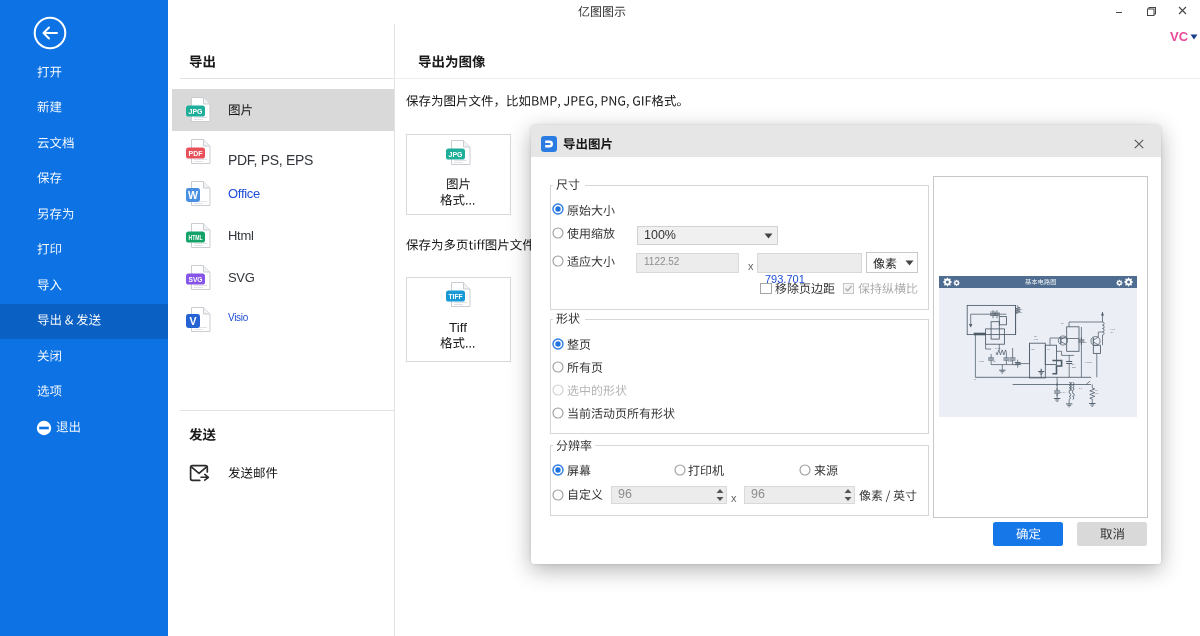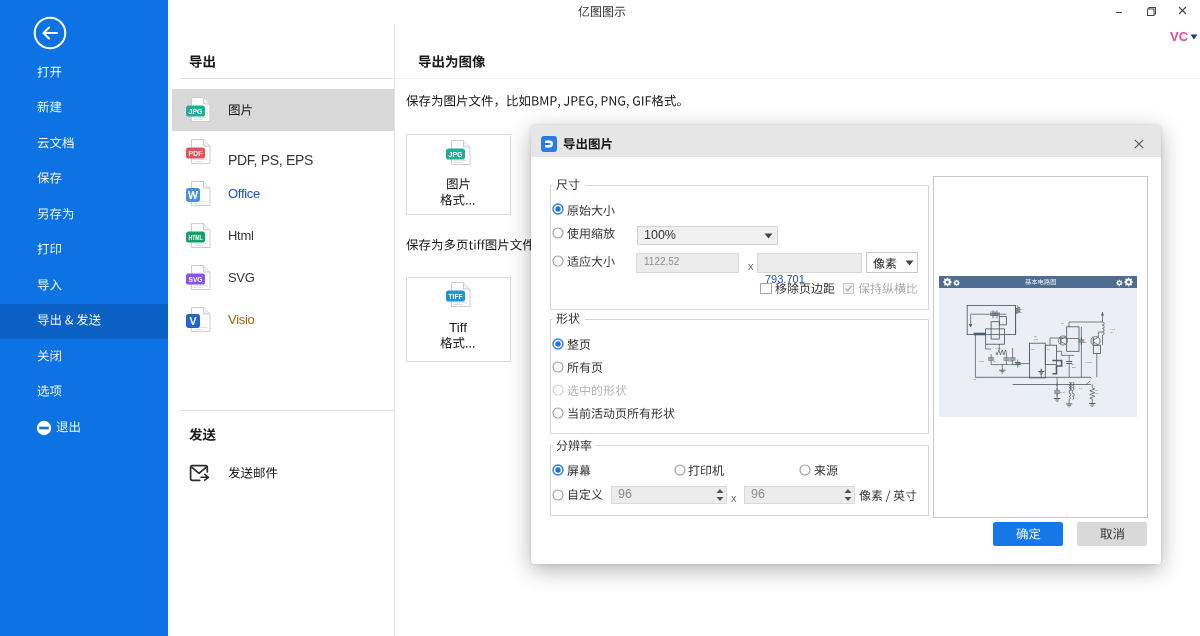--- a/index.html
+++ b/index.html
@@ -114,21 +114,21 @@
     <text x="10.5" y="18" font-family="Liberation Sans" font-size="7" font-weight="bold" fill="#fff" text-anchor="middle" textLength="14" lengthAdjust="spacingAndGlyphs">SVG</text>
   </svg>
 <div class="abs" style="left:228px;top:270.0px;width:140px;height:16px;font-size:13px;letter-spacing:-0.3px;color:#32363c;">SVG</div>
 <svg class="abs" style="left:185.0px;top:306.0px" width="27" height="28" viewBox="0 0 27 28">
     <path d="M6.5 1.5 H18.5 L25 8 V25.5 H6.5 Z" fill="#fff" stroke="#c9cdd2" stroke-width="1"></path>
     <path d="M18.5 1.5 V8 H25" fill="#f0f1f3" stroke="#c9cdd2" stroke-width="1"></path>
     <path d="M9 21.5 H22 M9 23.5 H18" stroke="#d8dbde" stroke-width="0.8"></path>
     <rect x="1" y="8" width="14" height="14" rx="2.4" fill="#2563d4"></rect>
     <text x="8" y="19" font-family="Liberation Sans" font-size="10.5" font-weight="bold" fill="#fff" text-anchor="middle">V</text>
   </svg>
-<div class="abs" style="left:228px;top:312.0px;width:140px;height:16px;font-size:13px;letter-spacing:-0.3px;color:#a16207;">Visio</div>
+<div class="abs" style="left:228px;top:312.0px;width:140px;height:16px;font-size:10px;letter-spacing:-0.3px;color:#1d4ed8;">Visio</div>
 <div class="abs" style="left:180px;top:410px;width:214px;height:1px;background:#e3e3e3;"></div>
 <svg style="position:absolute;left:189.0px;top:424.3px;overflow:visible;" width="27.0" height="20.0" viewBox="0 -15.66 27.0 19.98">
     <path d="M9.0 -10.7C9.5 -10.1 10.2 -9.2 10.6 -8.7L11.9 -9.6C11.5 -10.1 10.8 -10.9 10.3 -11.4ZM1.8 -6.8C1.9 -7.0 2.5 -7.1 3.2 -7.1H5.0C4.1 -4.5 2.7 -2.4 0.3 -1.1C0.6 -0.8 1.2 -0.2 1.4 0.2C3.1 -0.7 4.3 -1.9 5.3 -3.3C5.7 -2.7 6.2 -2.0 6.7 -1.5C5.7 -0.9 4.5 -0.5 3.2 -0.2C3.5 0.2 3.9 0.8 4.1 1.2C5.5 0.9 6.9 0.3 8.0 -0.4C9.2 0.3 10.6 0.9 12.2 1.2C12.4 0.8 12.9 0.1 13.2 -0.2C11.7 -0.5 10.5 -0.9 9.4 -1.5C10.5 -2.5 11.4 -3.8 11.9 -5.5L10.8 -6.0L10.5 -6.0H6.5C6.7 -6.3 6.8 -6.7 6.9 -7.1H12.8L12.8 -8.6H7.3C7.5 -9.4 7.6 -10.3 7.8 -11.3L5.9 -11.6C5.8 -10.5 5.7 -9.5 5.4 -8.6H3.6C3.9 -9.3 4.3 -10.1 4.5 -10.9L2.8 -11.2C2.5 -10.1 2.0 -9.1 1.9 -8.8C1.7 -8.5 1.5 -8.3 1.3 -8.2C1.4 -7.8 1.7 -7.1 1.8 -6.8ZM8.0 -2.4C7.3 -3.0 6.8 -3.6 6.3 -4.4H9.6C9.2 -3.6 8.7 -3.0 8.0 -2.4Z M14.4 -10.6C15.0 -9.8 15.8 -8.7 16.1 -8.0L17.5 -8.8C17.2 -9.5 16.4 -10.6 15.7 -11.4ZM19.0 -10.9C19.3 -10.4 19.7 -9.7 19.9 -9.2H18.3V-7.7H21.1V-6.2H17.8V-4.8H20.9C20.6 -3.8 19.8 -2.8 17.8 -2.0C18.1 -1.7 18.6 -1.2 18.9 -0.8C20.6 -1.6 21.6 -2.6 22.2 -3.6C23.2 -2.7 24.2 -1.7 24.8 -1.0L25.9 -2.1C25.3 -2.8 24.1 -3.8 23.0 -4.8H26.3V-6.2H22.8V-7.7H25.9V-9.2H24.4C24.8 -9.7 25.2 -10.4 25.5 -11.0L23.9 -11.5C23.6 -10.8 23.2 -9.9 22.8 -9.2H20.8L21.5 -9.5C21.3 -10.0 20.7 -10.8 20.4 -11.4ZM17.1 -7.0H14.1V-5.5H15.6V-1.8C14.9 -1.6 14.2 -1.0 13.6 -0.3L14.7 1.3C15.2 0.5 15.8 -0.4 16.1 -0.4C16.5 -0.4 16.9 0.0 17.6 0.4C18.6 0.9 19.7 1.1 21.5 1.1C23.0 1.1 25.3 1.0 26.2 0.9C26.3 0.4 26.6 -0.4 26.8 -0.9C25.3 -0.6 23.1 -0.5 21.6 -0.5C20.0 -0.5 18.7 -0.6 17.8 -1.1C17.5 -1.3 17.3 -1.4 17.1 -1.6Z" fill="#1a1a1a"></path>
   </svg>
 <svg class="abs" style="left:189px;top:463.5px" width="22" height="19" viewBox="0 0 22 19">
     <path d="M18.3 8 V3.4 Q18.3 1.6 16.5 1.6 H3.4 Q1.6 1.6 1.6 3.4 V14.6 Q1.6 16.4 3.4 16.4 H10.8" fill="none" stroke="#2b2b2b" stroke-width="1.7" stroke-linecap="round"></path>
     <path d="M2.6 3.2 L10 9.3 L17.3 3.2" fill="none" stroke="#2b2b2b" stroke-width="1.7" stroke-linecap="round" stroke-linejoin="round"></path>
     <path d="M12 13.3 H18.6 M15.8 10.4 L19.4 13.3 L15.8 16.2" fill="none" stroke="#2b2b2b" stroke-width="1.6" stroke-linecap="round" stroke-linejoin="round"></path>
   </svg>
 <svg style="position:absolute;left:228.0px;top:463.0px;overflow:visible;" width="50.0" height="18.5" viewBox="0 -14.50 50.0 18.50">

